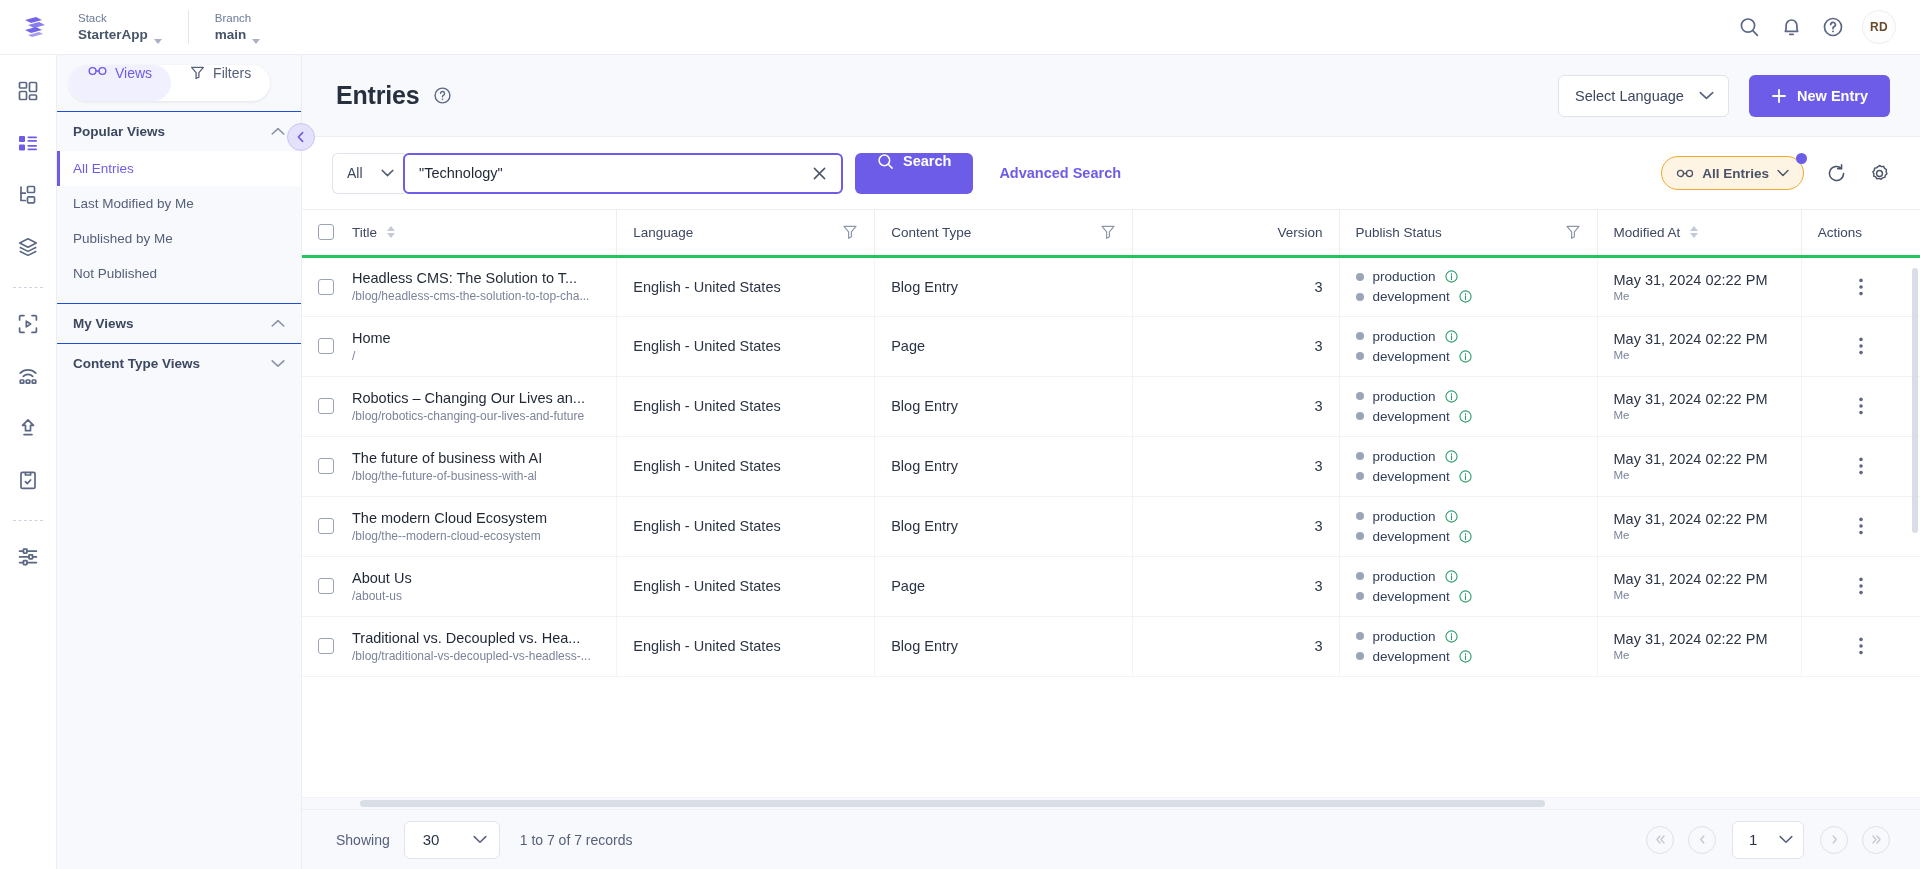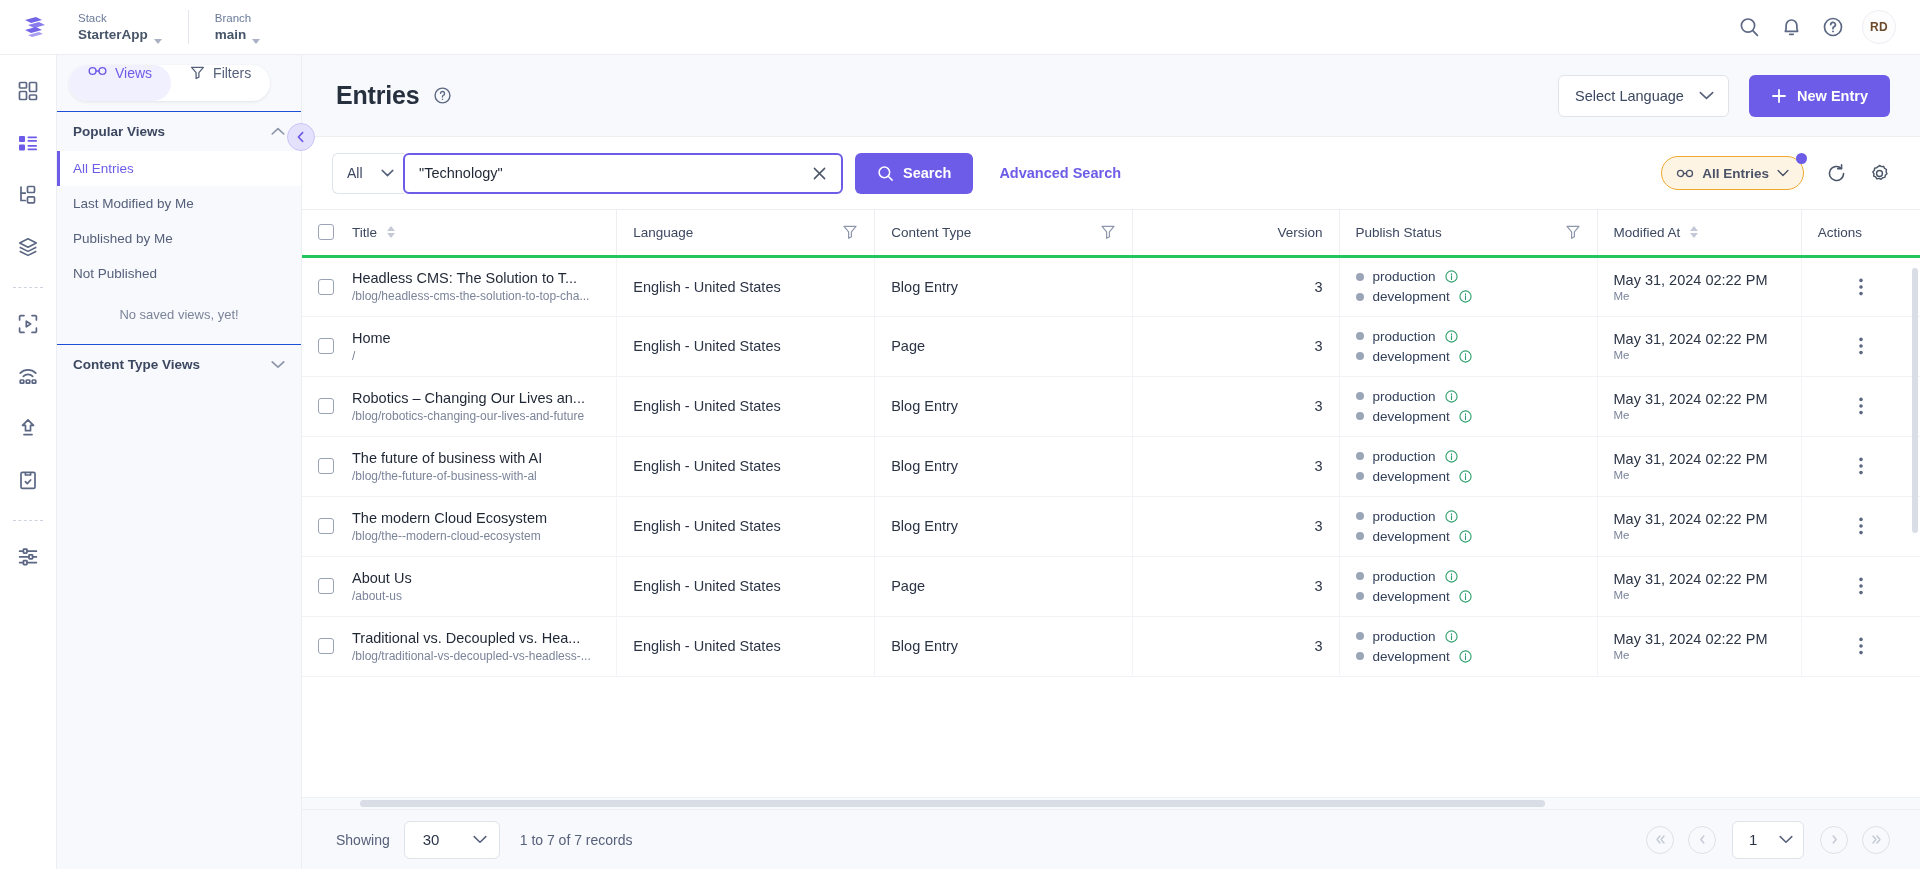--- a/index.html
+++ b/index.html
@@ -102,21 +102,21 @@
     position:relative; width: 440px; height: 41px; border: 2px solid #6c5ce7; border-radius: 6px;
     display: flex; align-items: center; padding: 0 14px 0 14px; background: #fff; margin-left: -1px;
   }
   .searchfield input {
     border: none; outline: none; flex: 1; font-size: 14.5px; color: #1f2735;
     font-family: inherit; background: transparent; caret-color:#333;
   }
   .x-ico { color: #4a5568; cursor:pointer; display:flex;}
   .btn-search {
     height: 41px; background: #6c5ce7; color: #fff; border-radius: 6px; border: none; margin-left: 12px;
-    display: flex; align-items: center; gap: 9px; padding: 0 22px; font-size: 14.5px; font-weight: 700;
+    display: flex; gap: 9px; padding: 0 22px; font-size: 14.5px; font-weight: 700;
     cursor: pointer; font-family: inherit;
   }
   .adv-search { margin-left: 26px; font-size: 14.5px; color: #6c5ce7; font-weight: 700; cursor: pointer; }
   .sb-right { margin-left: auto; display: flex; align-items: center; gap: 22px; }
   .pill-entries {
     position: relative; height: 34px; border: 1px solid #f0a92e; border-radius: 18px; background: #fdf4e3;
     display: flex; align-items: center; gap: 8px; padding: 0 14px; font-size: 13.5px; font-weight: 700; color: #4a5268; cursor: pointer;
   }
   .pill-dot { position: absolute; right: -4px; top: -4px; width: 11px; height: 11px; border-radius: 50%; background: #6c5ce7; }
   .sb-ico { color: #4a5568; cursor: pointer; display:flex; }
@@ -360,21 +360,28 @@
       <div class="vp-item">
         <span>Last Modified by Me</span>
       </div>
       <div class="vp-item">
         <span>Published by Me</span>
       </div>
       <div class="vp-item">
         <span>Not Published</span>
       </div>
 
-      <div class="vp-empty">No saved views, yet!</div>
+      <div class="vp-sec-head bordered" style="margin-top:12px">
+        <span>My Views</span>
+        <span class="chev">
+          <svg width="14" height="9" viewBox="0 0 14 9" fill="none" stroke="currentColor" stroke-width="1.6">
+              <path d="M1.2 7 7 1.6 12.8 7" stroke-linecap="round" stroke-linejoin="round"></path>
+            </svg>
+        </span>
+      </div>
 
       <div class="vp-sec-head bordered">
         <span>Content Type Views</span>
         <span class="chev">
           <svg width="14" height="9" viewBox="0 0 14 9" fill="none" stroke="currentColor" stroke-width="1.6">
               <path d="M1.2 1.8 7 7.2 12.8 1.8" stroke-linecap="round" stroke-linejoin="round"></path>
             </svg>
         </span>
       </div>
 

